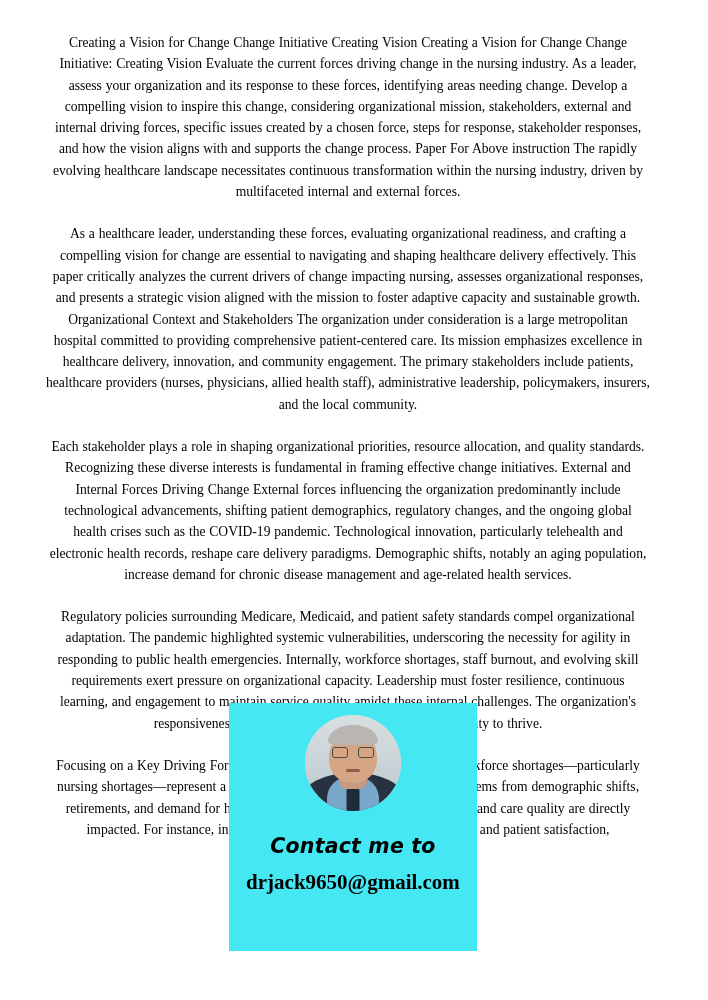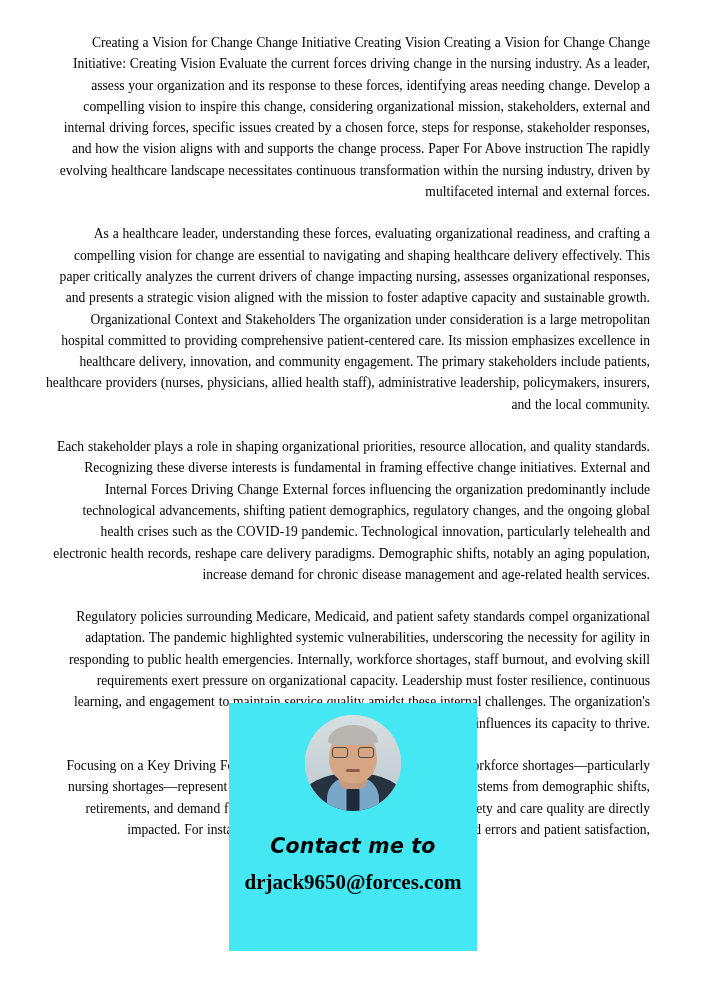--- a/index.html
+++ b/index.html
@@ -25,21 +25,21 @@
   }
   .doc-body {
     position: absolute;
     left: 46px;
     top: 32px;
     width: 604px;
   }
   .para {
     font-size: 13.6px;
     line-height: 21.3px;
-    text-align: right;
+    text-align: center;
     margin: 0 0 21px 0;
     color: #000;
     word-spacing: 0.4px;
   }
   .para:last-child {
     margin-bottom: 0;
   }
 
   
   .overlay-card {
@@ -207,16 +207,16 @@
       <div class="ph-tie"></div>
       <div class="ph-neck"></div>
       <div class="ph-head"></div>
       <div class="ph-hair"></div>
       <div class="ph-glasses"></div>
       <div class="ph-mouth"></div>
     </div>
     <div class="card-lines">
       <div class="card-line">Contact me to</div>
     </div>
-    <div class="card-email">drjack9650@forces.com</div>
+    <div class="card-email">drjack9650@gmail.com</div>
   </div>
 
 </div>
 
 </body></html>

